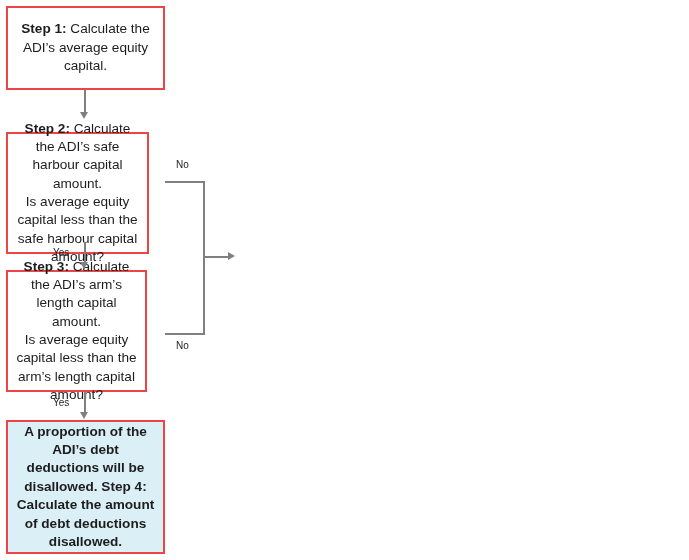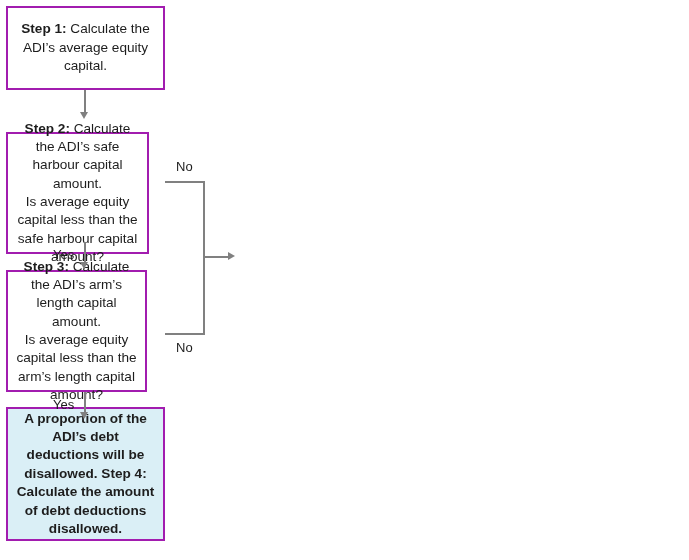--- a/index.html
+++ b/index.html
@@ -16,21 +16,21 @@
   }
   #canvas {
     position: relative;
     width: 689px;
     height: 560px;
     background: #ffffff;
   }
   .node {
     position: absolute;
     box-sizing: border-box;
-    border: 2px solid #a21caf;
+    border: 2px solid #ef4444;
     display: flex;
     align-items: center;
     justify-content: center;
     text-align: center;
     font-size: 13.6px;
     line-height: 1.35;
     color: #1d1d1d;
     padding: 4px 7px;
   }
   .node .txt {
@@ -38,21 +38,21 @@
     white-space: pre-line;
   }
   .node.white  { background: #ffffff; }
   .node.gray   { background: #e6e6ec; font-weight: bold; }
   .node.blue   { background: #daeff6; font-weight: bold; }
 
   
   #node-step1 { left: 6px;   top: 6px;   width: 159px; height: 84px; }
   #node-step2 { left: 6px;   top: 132px; width: 143px; height: 122px; }
   #node-step3 { left: 6px;   top: 270px; width: 141px; height: 122px; }
-  #node-step4 { left: 6px;   top: 407px; width: 159px; height: 134px; }
+  #node-step4 { left: 6px;   top: 420px; width: 159px; height: 134px; }
   #node-nodisallow { left: 235px; top: 197px; width: 159px; height: 120px; }
 
   
   .conn {
     position: absolute;
     background: #808080;
   }
   .vline { width: 2px; }
   .hline { height: 2px; }
 
@@ -67,21 +67,21 @@
     border-top: 7px solid #808080;
   }
   .arrow-right {
     border-top: 4.5px solid transparent;
     border-bottom: 4.5px solid transparent;
     border-left: 7px solid #808080;
   }
 
   .edge-label {
     position: absolute;
-    font-size: 13px;
+    font-size: 10px;
     line-height: 1;
     color: #1d1d1d;
     white-space: nowrap;
   }
 
   
   #spine-1-2   { left: 84px; top: 90px;  height: 22px; }
   #spine-2-3   { left: 84px; top: 242px; height: 20px; }
   #spine-3-4   { left: 84px; top: 392px; height: 20px; }
 

